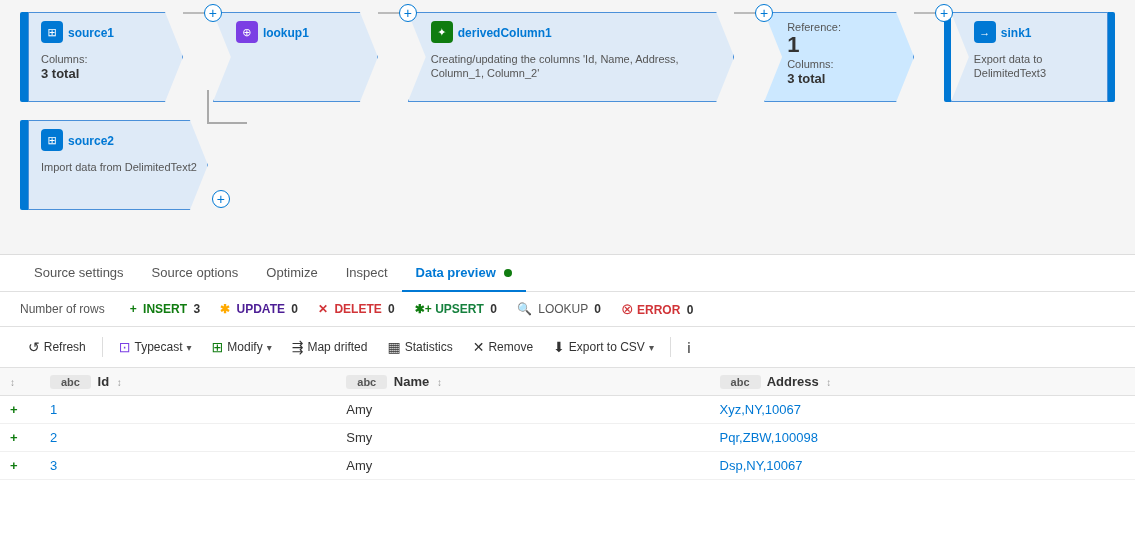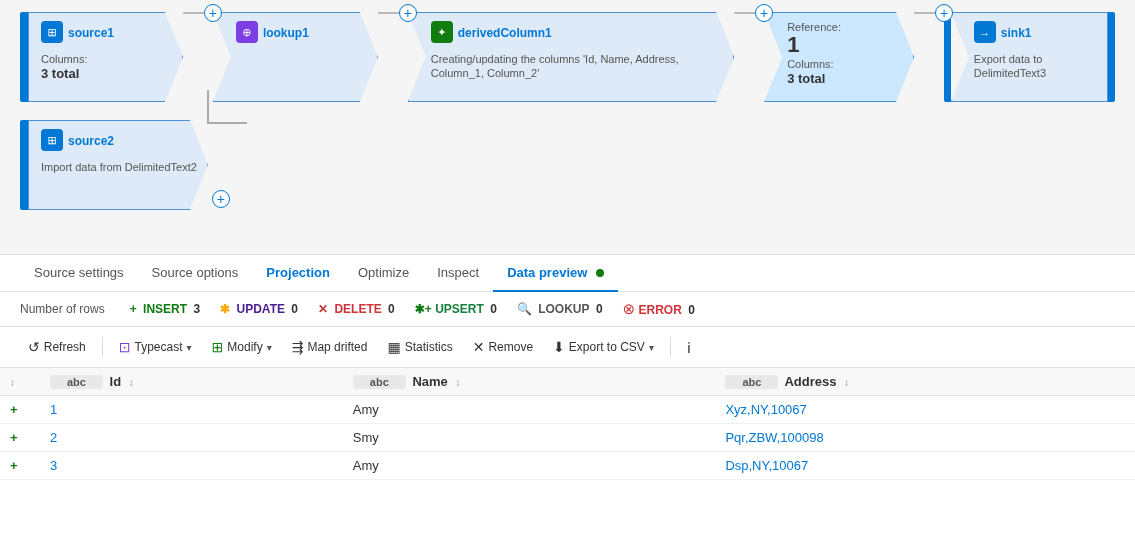--- a/index.html
+++ b/index.html
@@ -158,21 +158,21 @@
     .stats-plus { color: #107c10; font-weight: 700; margin-right: 3px; }
     .stats-x { color: #d13438; font-weight: 700; margin-right: 3px; }
     .stats-star { color: #ffaa00; font-weight: 700; margin-right: 3px; }
     .stats-mag { color: #555; margin-right: 3px; }
     .stats-value { font-weight: 700; color: #333; margin-left: 3px; }
 
     .insert-label { color: #107c10; font-weight: 700; }
     .update-label { color: #4c1d95; font-weight: 700; text-align: right; }
     .delete-label { color: #d13438; font-weight: 700; }
     .upsert-label { color: #15803d; font-weight: 700; }
-    .lookup-label { color: #555; font-weight: 700; }
+    .lookup-label { color: #555; font-weight: 400; }
     .error-label { color: #d13438; font-weight: 700; }
     .rows-label { color: #555; margin-right: 5px; }
 
     
     .toolbar {
       display: flex;
       align-items: center;
       padding: 6px 20px;
       background: #fff;
       border-bottom: 1px solid #e0e0e0;
@@ -220,21 +220,21 @@
       color: #333;
       white-space: nowrap;
     }
 
     .data-table td {
       padding: 6px 10px;
       border-bottom: 1px solid #f0f0f0;
     }
 
     .sort-icons { color: #999; font-size: 10px; margin-left: 4px; }
-    .type-badge { background: #e8e8e8; border-radius: 3px; padding: 1px 17px; font-size: 11px; color: #555; margin-right: 3px; }
+    .type-badge { background: #e8e8e8; border-radius: 3px; padding: 1px 11px; font-size: 11px; color: #555; margin-right: 3px; }
 
     .row-plus { color: #107c10; font-weight: 700; cursor: pointer; }
     .cell-link { color: #0078d4; }
 
     .node-header-row {
       display: flex;
       align-items: center;
       margin-bottom: 4px;
     }
 
@@ -346,23 +346,20 @@
   <div style="position:absolute;left:207px;top:90px;width:2px;height:33px;background:#aaa;"></div>
   <div style="position:absolute;left:207px;top:122px;width:40px;height:2px;background:#aaa;"></div>
 </div>
 
 <div class="tabs-bar">
   <div class="tab">
     <span>Source settings</span>
   </div>
   <div class="tab">
     <span>Source options</span>
-  </div>
-  <div class="tab" style="color:#0078d4;font-weight:600;">
-    <span>Projection</span>
   </div>
   <div class="tab">
     <span>Optimize</span>
   </div>
   <div class="tab">
     <span>Inspect</span>
   </div>
   <div class="tab active">
     <span>Data preview</span>
     <span class="tab-dot"></span>

